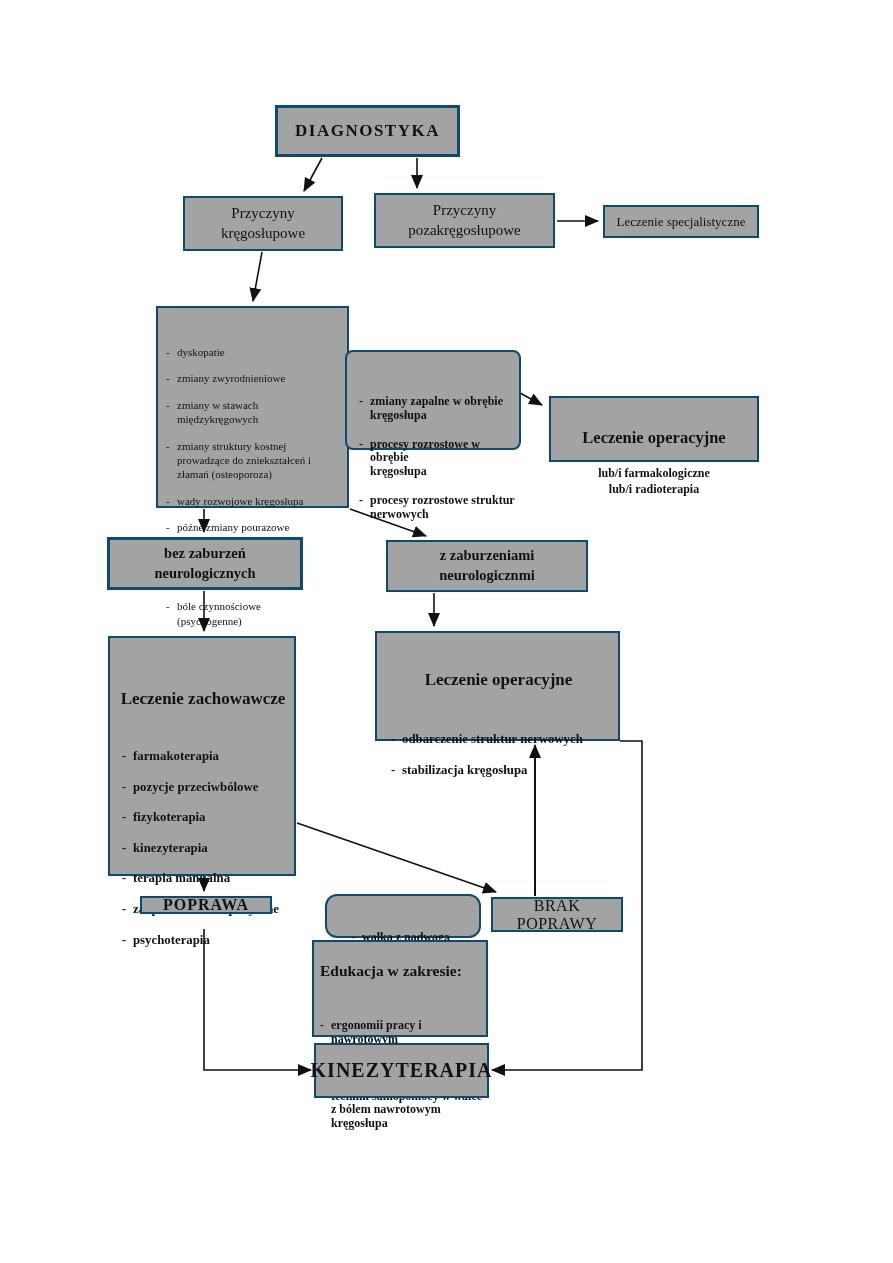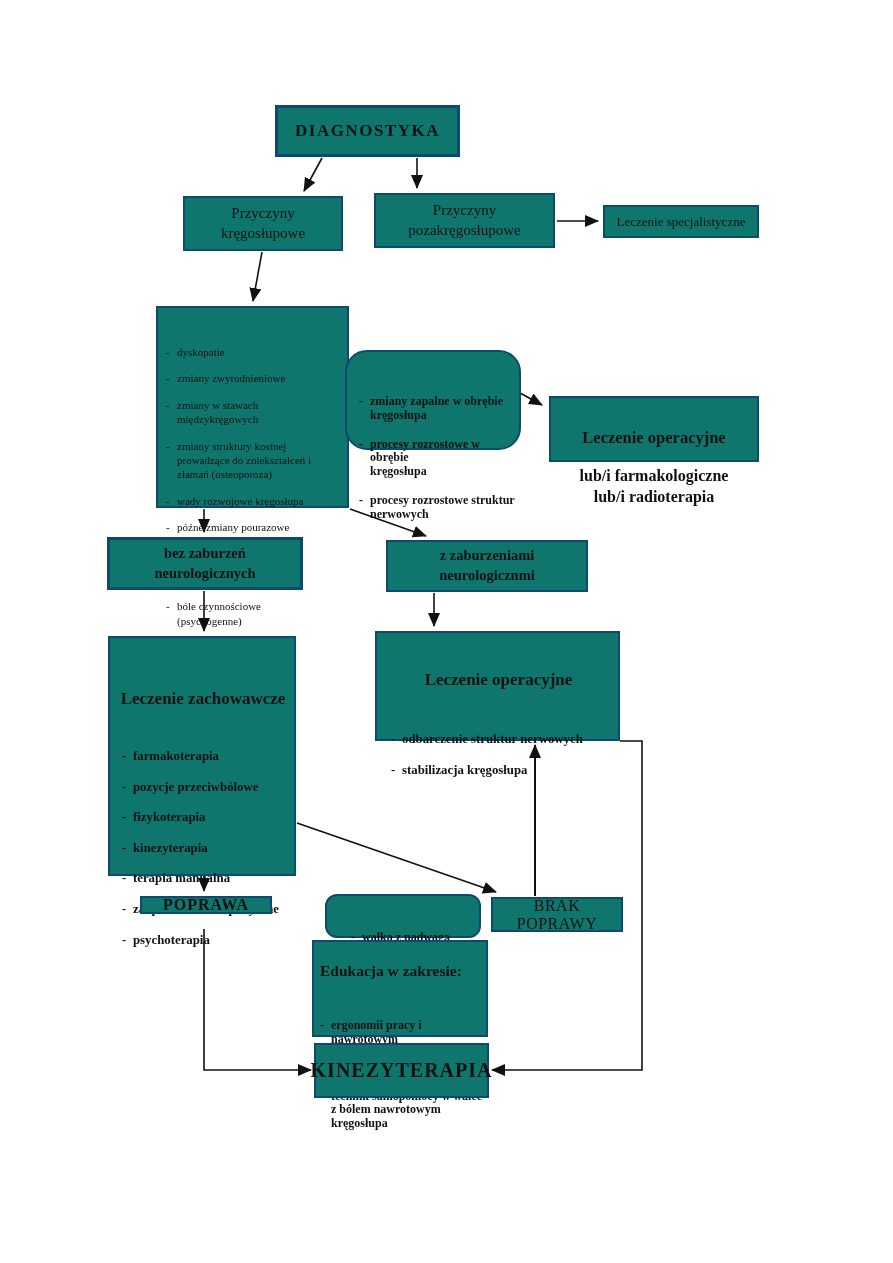--- a/index.html
+++ b/index.html
@@ -3,43 +3,43 @@
 <meta charset="utf-8">
 <style>
   html,body{margin:0;padding:0;background:#fff;}
   #canvas{
     position:relative;width:893px;height:1263px;background:#ffffff;
     font-family:"Liberation Serif","DejaVu Serif",serif;color:#111;
     overflow:hidden;
   }
   #wires{position:absolute;left:0;top:0;width:893px;height:1263px;pointer-events:none;}
   .box{
-    position:absolute;box-sizing:border-box;background:#0f766e;
+    position:absolute;box-sizing:border-box;background:#a3a3a3;
     border:2px solid #0c4a6e;white-space:pre-line;
   }
   .centered{display:flex;align-items:center;justify-content:center;text-align:center;}
-  .rounded{border-radius:22px;}
+  .rounded{border-radius:8px;}
   .rounded-sm{border-radius:12px;}
   .b3{border-width:3px;}
   ul.dash{list-style:none;margin:0;padding:0;}
   ul.dash li{position:relative;padding-left:11px;white-space:pre-line;}
   ul.dash li::before{content:"-";position:absolute;left:0;top:0;}
   .title-line{text-align:center;font-weight:bold;}
 
   .n-diagnostyka{left:275px;top:105px;width:185px;height:52px;font-weight:bold;font-size:17px;letter-spacing:1.5px;}
   .n-przyczyny-kreg{left:183px;top:196px;width:160px;height:55px;font-size:15px;line-height:1.3;}
   .n-przyczyny-pozakreg{left:374px;top:193px;width:181px;height:55px;font-size:15px;line-height:1.3;}
   .n-leczenie-spec{left:603px;top:205px;width:156px;height:33px;font-size:13px;}
   .n-main-list{left:156px;top:306px;width:193px;height:202px;font-size:11px;padding:13px 4px 4px 8px;}
   .n-main-list li{line-height:14.4px;}
   .n-zapalne{left:345px;top:350px;width:176px;height:100px;font-size:12px;font-weight:bold;padding:13px 4px 4px 12px;}
   .n-zapalne li{line-height:13.8px;}
   .n-operacyjne-radio{left:549px;top:396px;width:210px;height:66px;padding-top:12px;}
   .n-operacyjne-radio .t{font-size:16.5px;}
-  .n-operacyjne-radio .s{font-size:16px;font-weight:bold;text-align:center;line-height:1.3;white-space:pre-line;}
+  .n-operacyjne-radio .s{font-size:12px;font-weight:bold;text-align:center;line-height:1.3;white-space:pre-line;}
   .n-bez-zaburzen{left:107px;top:537px;width:196px;height:53px;font-weight:bold;font-size:14.5px;line-height:1.35;}
   .n-z-zaburzeniami{left:386px;top:540px;width:202px;height:52px;font-weight:bold;font-size:14.5px;line-height:1.35;justify-content:center;}
   .n-zachowawcze{left:108px;top:636px;width:188px;height:240px;padding:36px 6px 4px 12px;font-size:12.8px;font-weight:bold;}
   .n-zachowawcze .t{font-size:17px;margin:0 0 10px -4px;}
   .n-zachowawcze li{line-height:15.6px;padding-left:13px;}
   .n-operacyjne-mid{left:375px;top:631px;width:245px;height:110px;padding:22px 6px 4px 14px;font-size:12.8px;font-weight:bold;}
   .n-operacyjne-mid .t{font-size:17px;margin:0 0 12px -6px;}
   .n-operacyjne-mid li{line-height:15.6px;padding-left:13px;}
   .n-poprawa{left:140px;top:896px;width:132px;height:18px;font-weight:bold;font-size:16px;letter-spacing:1px;}
   .n-walka{left:325px;top:894px;width:156px;height:44px;font-size:12px;font-weight:bold;padding:5px 4px 12px 24px;}

